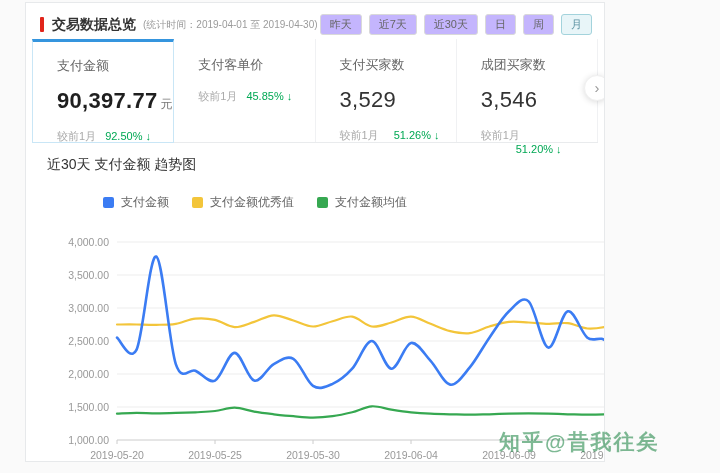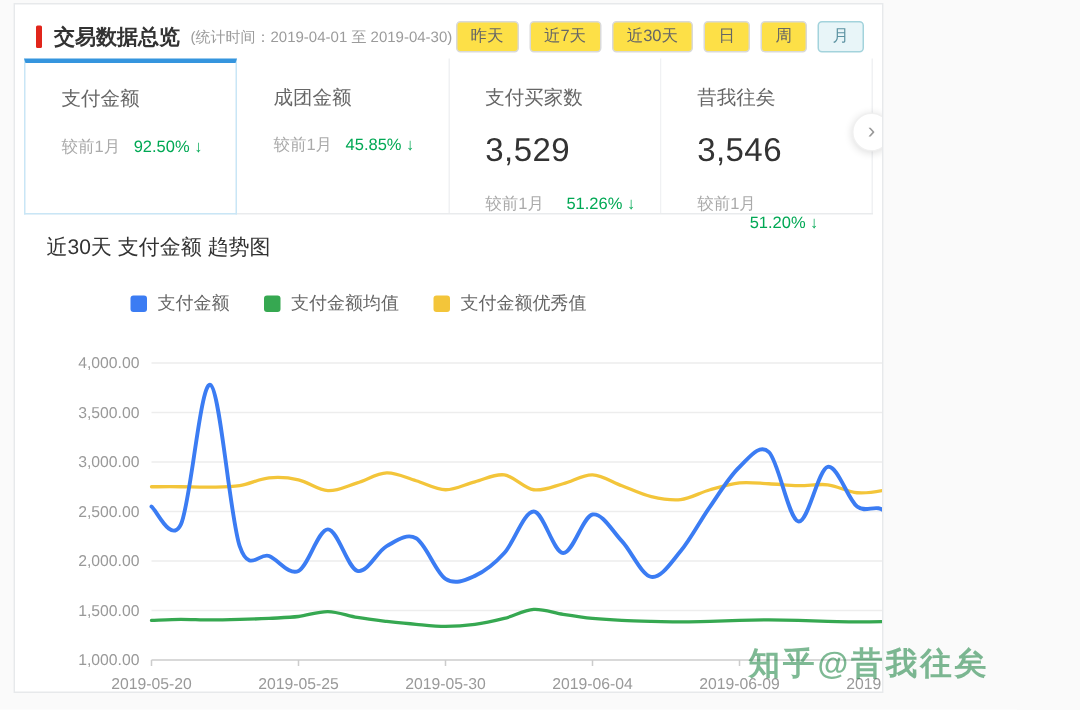--- a/index.html
+++ b/index.html
@@ -4,32 +4,32 @@
 <style>
   * { box-sizing: border-box; }
   html, body { width: 720px; height: 473px; margin: 0; padding: 0; overflow: hidden; }
   body {
     background: #fafafa;
     font-family: "Liberation Sans", "DejaVu Sans", sans-serif;
     position: relative;
     color: #333;
   }
   .widget {
-    position: absolute; left: 9px; top: 2px; width: 580px; height: 460px;
+    position: absolute; left: 25px; top: 2px; width: 580px; height: 460px;
     background: #fff; border: 1px solid #e7e9eb; overflow: hidden;
   }
   
   .header { display: flex; align-items: center; padding: 11px 10px 0 14px; height: 32px; }
   .accent-bar { width: 4px; height: 15px; border-radius: 1px; margin-right: 8px; }
   .title { font-size: 14px; font-weight: bold; color: #333; }
   .subtitle { font-size: 10px; color: #9b9b9b; margin-left: 7px; }
   .spacer { flex: 1; }
   .range-buttons { display: flex; gap: 7px; margin-right: 2px; }
   .range-btn {
-    font-size: 11px; color: #666; background: #fde047; border: 1px solid #d9d9d9;
+    font-size: 11px; color: #666; background: #c4b5fd; border: 1px solid #d9d9d9;
     border-radius: 3px; padding: 3px 9px; line-height: 13px; cursor: pointer;
     font-family: inherit;
   }
   .range-btn.active { background: #e8f5f8; border-color: #a3d3dc; color: #5d93a2; }
   
   .tabs { display: flex; margin: 4px 6px 0 6px; border-bottom: 1px solid #e9ebed; height: 104px; position: relative; }
   .tab { flex: 1; padding: 17px 0 0 24px; border-right: 1px solid #f0f1f3; background: #fff; position: relative; }
   .tab:last-child { border-right: none; }
   .tab.selected {
     border: 1px solid #c9e6f6; border-top: 3px solid #3595de;
@@ -79,55 +79,56 @@
         <button class="range-btn">近30天</button>
         <button class="range-btn">日</button>
         <button class="range-btn">周</button>
         <button class="range-btn active">月</button>
       </div>
   </div>
 
   <div class="tabs" id="metric-tabs">
       <div class="tab selected">
         <div class="tab-label">支付金额</div>
+        <div class="tab-value-row"><span class="tab-value">90,397.77</span><span class="tab-unit">元</span></div>
         <div class="tab-footer"><span class="tab-compare">较前1月</span><span class="tab-pct" style="color: rgb(0, 168, 84);">92.50%</span><span class="tab-arrow" style="color: rgb(0, 168, 84);">↓</span></div>
       </div>
       <div class="tab">
-        <div class="tab-label">成团金额</div>
+        <div class="tab-label">支付客单价</div>
         <div class="tab-footer"><span class="tab-compare">较前1月</span><span class="tab-pct" style="color: rgb(0, 168, 84);">45.85%</span><span class="tab-arrow" style="color: rgb(0, 168, 84);">↓</span></div>
       </div>
       <div class="tab">
         <div class="tab-label">支付买家数</div>
         <div class="tab-value-row"><span class="tab-value">3,529</span></div>
         <div class="tab-footer"><span class="tab-compare">较前1月</span><span class="tab-pct" style="color: rgb(0, 168, 84); margin-left: 15px;">51.26%</span><span class="tab-arrow" style="color: rgb(0, 168, 84);">↓</span></div>
       </div>
       <div class="tab">
-        <div class="tab-label">昔我往矣</div>
+        <div class="tab-label">成团买家数</div>
         <div class="tab-value-row"><span class="tab-value">3,546</span></div>
         <div class="tab-footer"><span class="tab-compare">较前1月</span><span class="tab-pct" style="color: rgb(0, 168, 84); margin-left: 35px;">51.20%</span><span class="tab-arrow" style="color: rgb(0, 168, 84);">↓</span></div>
       </div>
       <div class="next-btn">
         <span>›</span>
       </div>
     </div>
 
   <div class="chart-title">近30天 支付金额 趋势图</div>
 
   <div class="legend" id="legend">
       <div class="legend-item">
         <span class="legend-marker" style="background: rgb(59, 124, 243);"></span>
         <span>支付金额</span>
       </div>
       <div class="legend-item">
+        <span class="legend-marker" style="background: rgb(243, 197, 58);"></span>
+        <span>支付金额优秀值</span>
+      </div>
+      <div class="legend-item">
         <span class="legend-marker" style="background: rgb(54, 168, 81);"></span>
         <span>支付金额均值</span>
-      </div>
-      <div class="legend-item">
-        <span class="legend-marker" style="background: rgb(243, 197, 58);"></span>
-        <span>支付金额优秀值</span>
       </div>
     </div>
 
   <svg id="chart-svg" width="704" height="238" viewBox="0 0 704 238">
       <line x1="91" y1="14" x2="698" y2="14" stroke="#ededed" stroke-width="1"></line>
       <text x="83" y="17.5" text-anchor="end" font-size="10.5" fill="#999">4,000.00</text>
       <line x1="91" y1="47" x2="698" y2="47" stroke="#ededed" stroke-width="1"></line>
       <text x="83" y="50.5" text-anchor="end" font-size="10.5" fill="#999">3,500.00</text>
       <line x1="91" y1="80" x2="698" y2="80" stroke="#ededed" stroke-width="1"></line>
       <text x="83" y="83.5" text-anchor="end" font-size="10.5" fill="#999">3,000.00</text>

